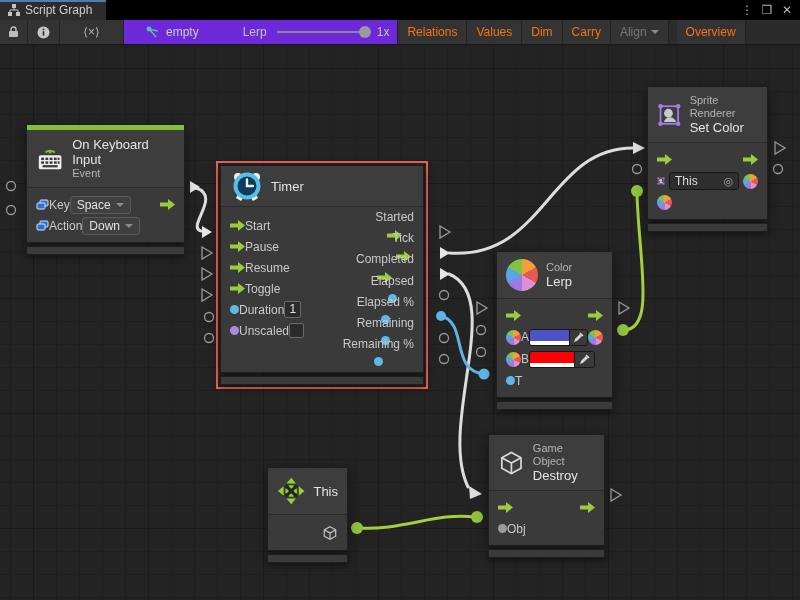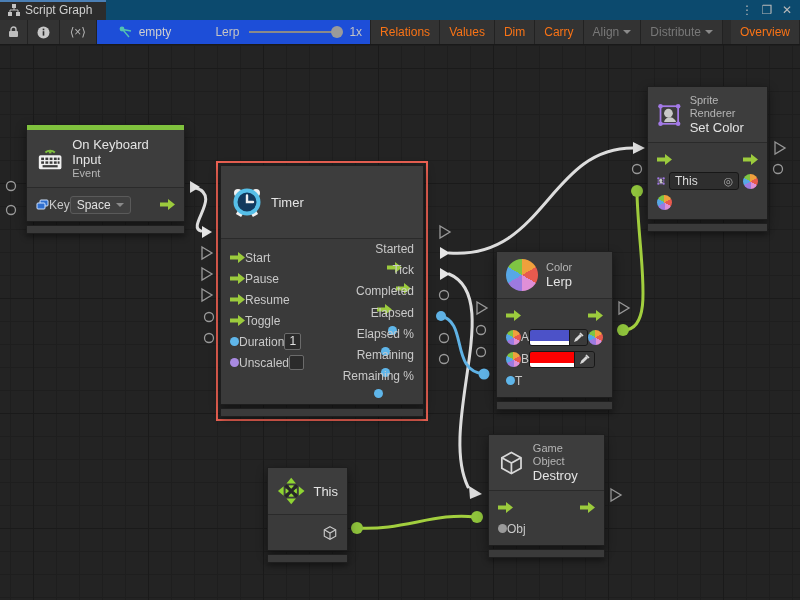--- a/index.html
+++ b/index.html
@@ -2,29 +2,29 @@
 <html><head>
 <meta charset="utf-8">
 <style>
   * { margin:0; padding:0; box-sizing:border-box; }
   html,body { width:800px; height:600px; overflow:hidden; }
   body { font-family:"Liberation Sans", sans-serif; background:#232323; color:#d4d4d4; }
 
   .window { position:relative; width:800px; height:600px; background:#232323; }
 
   
-  .tabbar { position:absolute; top:0; left:0; right:0; height:20px; background:#0c4a6e; display:flex; align-items:stretch; }
+  .tabbar { position:absolute; top:0; left:0; right:0; height:20px; background:#000000; display:flex; align-items:stretch; }
   .tab { position:relative; display:flex; align-items:center; gap:5px; padding:0 14px 0 8px; background:#2c2c2c; font-size:12px; color:#cfcfcf; }
   .tab::before { content:""; position:absolute; top:0; left:0; right:0; height:2px; background:#4b7fb5; }
   .win-controls { margin-left:auto; display:flex; align-items:center; gap:2px; padding-right:4px; color:#b9b9b9; }
   .win-btn { width:18px; height:18px; display:flex; align-items:center; justify-content:center; font-size:12px; }
 
   
   .toolbar { position:absolute; top:20px; left:0; right:0; height:25px; background:#2b2b2b; border-bottom:1px solid #191919; display:flex; align-items:stretch; font-size:12px; }
-  .tb-seg { display:flex; align-items:center; padding:0 8px; background:#1d4ed8; border-right:1px solid #222; }
+  .tb-seg { display:flex; align-items:center; padding:0 8px; background:#6d28d9; border-right:1px solid #222; }
   .tb-btn { display:flex; align-items:center; gap:4px; padding:0 9px; background:#333333; border-right:1px solid #222; color:#f97316; white-space:nowrap; }
   .tb-btn.disabled { color:#787878; }
   .tb-space { flex:0 0 auto; background:#2b2b2b; }
   .caret-down { width:0; height:0; border-left:4px solid transparent; border-right:4px solid transparent; border-top:4px solid #8a8a8a; display:inline-block; }
   .zoom-track { width:92px; height:2px; background:#8a8a8a; position:relative; margin:0 8px 0 10px; }
   .zoom-handle { position:absolute; right:-2px; top:-5px; width:12px; height:12px; border-radius:50%; background:#9a9a9a; }
 
   
   .canvas { position:absolute; top:45px; left:0; width:800px; height:555px; overflow:hidden;
     background-color:#232323;
@@ -126,24 +126,20 @@
         <span>Values</span>
       </div>
     <div class="tb-btn">
         <span>Dim</span>
       </div>
     <div class="tb-btn">
         <span>Carry</span>
       </div>
     <div class="tb-btn disabled">
         <span>Align</span>
-        <span class="caret-down"></span>
-      </div>
-    <div class="tb-btn disabled">
-        <span>Distribute</span>
         <span class="caret-down"></span>
       </div>
     <div class="tb-space" style="width:8px;"></div>
     <div class="tb-btn">
         <span>Overview</span>
       </div>
 
   </div>
 
   <div class="canvas">
@@ -233,28 +229,39 @@
             <span class="dropdown">
               <span>Space</span>
               <span class="caret-down"></span>
             </span>
             <span class="out-group">
               <svg class="flow-arrow" width="15" height="11" viewBox="0 0 15 11">
                   <path d="M0 3.6h8V0l7 5.5L8 11V7.4H0z" fill="#9ccb3d"></path>
                 </svg>
             </span>
           </div>
+          <div class="row">
+            <svg width="13" height="12" viewBox="0 0 13 12">
+              <rect x="4" y="1" width="8" height="6" rx="1" fill="#2f6fd0" stroke="#cfe2ff" stroke-width="1"></rect>
+              <rect x="1" y="4" width="8" height="6" rx="1" fill="#2f6fd0" stroke="#cfe2ff" stroke-width="1"></rect>
+            </svg>
+            <span>Action</span>
+            <span class="dropdown">
+              <span>Down</span>
+              <span class="caret-down"></span>
+            </span>
+          </div>
         </div>
       </div>
       <div class="node-footer"></div>
     </div>
 
     <div class="node selected" style="left:216px; top:116px; width:212px;">
       <div class="node-main">
-        <div class="node-header" style="padding:20px 10px;">
+        <div class="node-header" style="padding:4px 10px;">
           <svg width="32" height="32" viewBox="0 0 32 32">
             <circle cx="7" cy="7" r="4" fill="#f0f0f0"></circle>
               <circle cx="25" cy="7" r="4" fill="#f0f0f0"></circle>
             <rect x="6" y="24" width="6" height="6" fill="#f0f0f0" transform="rotate(30 9 27)"></rect>
             <rect x="20" y="24" width="6" height="6" fill="#f0f0f0" transform="rotate(-30 23 27)"></rect>
             <circle cx="16" cy="16" r="11.5" fill="#123a5e" stroke="#56bfe8" stroke-width="4"></circle>
             <path d="M16 9.5V16h6" stroke="#f0f0f0" stroke-width="2.4" fill="none" stroke-linecap="round"></path>
           </svg>
           <div class="hdr-single">Timer</div>
         </div>

